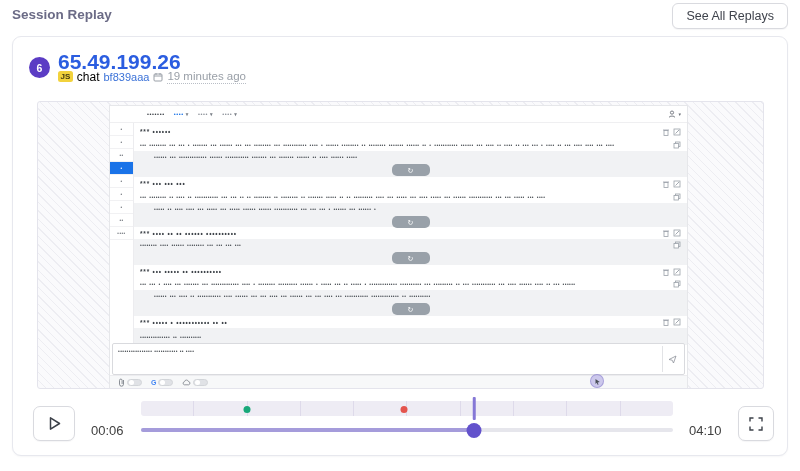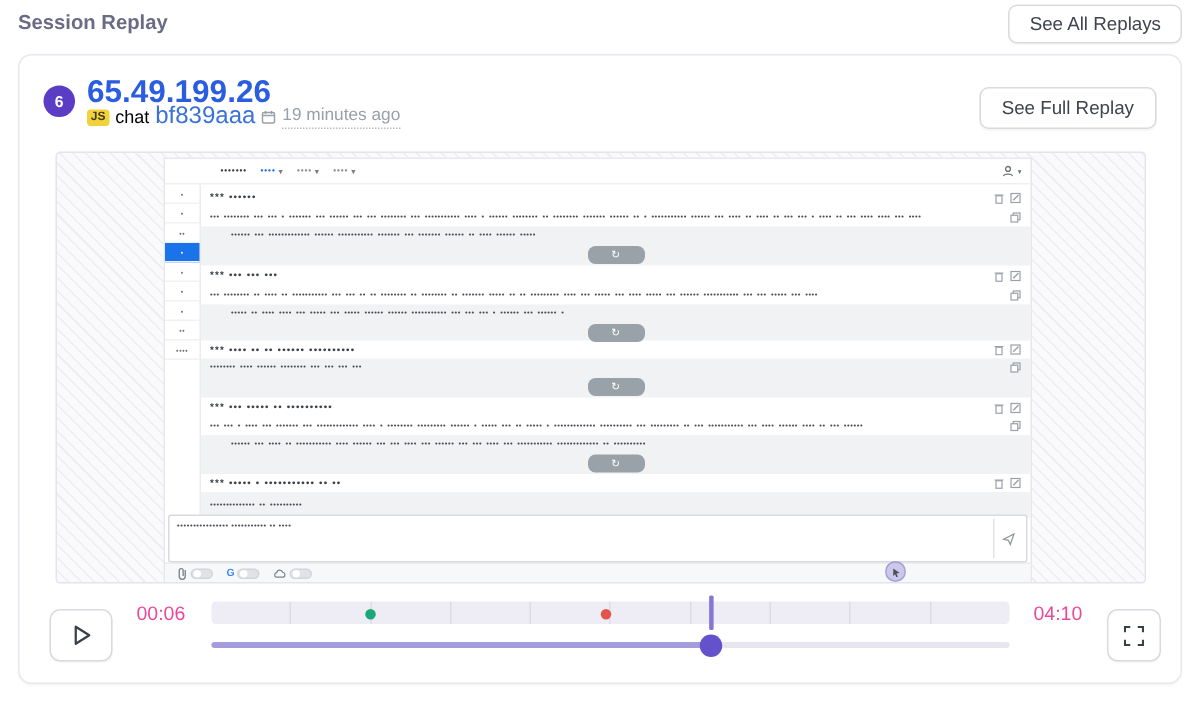--- a/index.html
+++ b/index.html
@@ -18,21 +18,21 @@
   .card { left:12px; top:36px; width:776px; height:420px; background:#fff;
           border:1px solid #e7e8ee; border-radius:9px; box-shadow:0 1px 2px rgba(20,20,40,.04); }
   .badge-circle { left:16px; top:20px; width:21px; height:21px; border-radius:50%;
                   background:#5b3cc4; color:#fff; font-size:10.5px; font-weight:bold;
                   display:flex; align-items:center; justify-content:center; }
   .ip-link { left:45px; top:13px; font-size:21px; font-weight:bold; color:#2b5de0; }
   .meta-row { left:45px; top:32px; display:flex; align-items:center; gap:4px; }
   .js-badge { background:#f2d23c; color:#453c12; font-size:8px; font-weight:bold;
               border-radius:2.5px; padding:1.5px 2.5px; line-height:1; }
   .meta-chat { font-size:12px; color:#000000; }
-  .meta-id { font-size:16px; color:#3b72d8; }
+  .meta-id { font-size:11px; color:#3b72d8; }
   .meta-cal { color:#9aa0a8; display:flex; align-items:center; }
   .meta-time { font-size:11.5px; color:#9aa0a8; border-bottom:1px dotted #b9bec6; line-height:1.25; }
   .see-full-btn { right:16px; top:21px; height:28px; padding:0 14px; }
 
   
   .viewport { left:24px; top:64px; width:727px; height:288px; border:1px solid #e4e4ec; border-radius:3px;
               background:repeating-linear-gradient(45deg,#fafafc 0px,#fafafc 5px,#ededf2 5px,#ededf2 6px); overflow:hidden; }
   .app { left:71px; top:3px; width:579px; height:284px; background:#fff; border:1px solid #e6e7ea;
          display:flex; flex-direction:column; font-size:5px; color:#4a4f55; }
   .app-header { height:17px; border-bottom:1px solid #efeff1; display:flex; align-items:center; padding-left:37px; gap:9px; flex:0 0 auto; }
@@ -73,21 +73,21 @@
   .tool-group { display:flex; align-items:center; gap:2px; color:#7d828a; }
   .g-letter { color:#4285F4; font-weight:bold; font-size:7px; }
   .pill { width:15px; height:7px; background:#e0e2e6; border:1px solid #d2d5d9; border-radius:4px; position:relative; }
   .pill::before { content:""; position:absolute; left:1px; top:0.5px; width:5px; height:5px; border-radius:50%; background:#fff; }
   .cursor-dot { left:552px; top:272px; width:14px; height:14px; border-radius:50%;
                 background:rgba(170,160,225,.55); border:1px solid rgba(130,120,200,.5);
                 display:flex; align-items:center; justify-content:center; }
 
   
   .play-btn { left:20px; top:369px; width:42px; height:35px; border-radius:7px; }
-  .time { top:364px; font-size:13px; color:#ec4899;text-align:center; }
+  .time { top:386px; font-size:13px; color:#404040;text-align:center; }
   .time-cur { left:78px; }
   .time-total { left:676px; }
   .timeline { left:128px; top:362px; width:532px; height:44px; }
   .seg-bar { position:absolute; left:0; top:2px; width:532px; height:15px; background:#eeecf4;
              border-radius:3px; display:flex; overflow:hidden; }
   .seg { flex:1 1 0; border-right:1px solid #dedaea; }
   .seg:last-child { border-right:none; }
   .marker { position:absolute; top:6.5px; width:7px; height:7px; border-radius:50%; transform:translateX(-50%); }
   .marker-green { background:#18a879; }
   .marker-red { background:#e4544d; }
@@ -115,21 +115,20 @@
     <span class="meta-cal">
       <svg width="10" height="10" viewBox="0 0 10 10">
           <rect x="1" y="2" width="8" height="7" rx="1" fill="none" stroke="#9aa0a8" stroke-width="1"></rect>
           <line x1="3" y1="1" x2="3" y2="3" stroke="#9aa0a8" stroke-width="1"></line>
           <line x1="7" y1="1" x2="7" y2="3" stroke="#9aa0a8" stroke-width="1"></line>
           <line x1="1" y1="4" x2="9" y2="4" stroke="#9aa0a8" stroke-width="1"></line>
         </svg>
     </span>
     <span class="meta-time">19 minutes ago</span>
   </div>
-  <button class="abs btn see-full-btn">See Full Replay</button>
 
   <div class="abs viewport">
     <div class="abs app">
 
       <div class="app-header">
         <span class="app-brand">•••••••</span>
         <span class="app-menu blue">
           <span>••••</span>
             <span class="caret">▾</span>
         </span>

